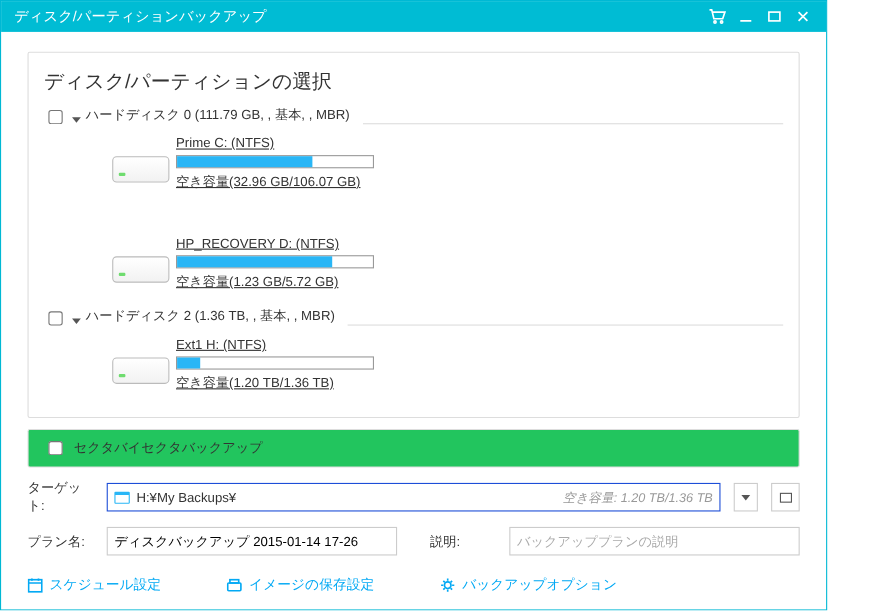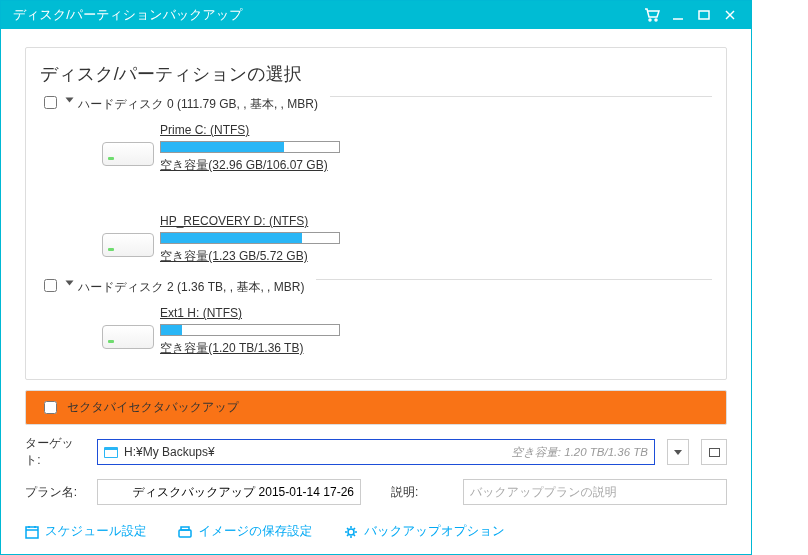--- a/index.html
+++ b/index.html
@@ -23,60 +23,60 @@
   .titlebar .title { flex: 1; }
   .titlebar .tb-icon { width: 26px; height: 28px; display: flex; align-items: center; justify-content: center; cursor: pointer; }
   .titlebar .tb-icon svg { stroke: #fff; fill: none; stroke-width: 1.5; }
   .content { flex: 1; padding: 18px 24px 10px 24px; display: flex; flex-direction: column; }
   .panel {
     border: 1px solid #ddd;
     border-radius: 2px;
     padding: 14px 14px 8px 14px;
   }
   .panel-title { font-size: 18px; margin-bottom: 10px; color: #333; }
-  .disk-row { display: flex; align-items: flex-start; margin: 4px 0 10px 0; }
+  .disk-row { display: flex; align-items: flex-end; margin: 4px 0 10px 0; }
   .disk-row input[type=checkbox] { margin: 0 10px 0 4px; }
   .tri { width:0; height:0; border-top:4px solid transparent; border-bottom:4px solid transparent; border-left:5px solid #555; transform: rotate(90deg); margin-right:6px; }
   .disk-label { color: #333; }
   .rule { flex:1; height:1px; background:#ddd; margin-left:12px; }
   .partitions { display:flex; gap: 40px; margin: 0 0 14px 60px; flex-wrap: wrap; }
   .partition { display:flex; align-items:center; gap:4px; width: 320px; text-decoration: underline; }
   .disk-icon {
     width: 56px; height: 42px; position: relative;
   }
   .disk-icon .body {
     position:absolute; bottom:4px; left:2px; width:52px; height:24px;
     background: linear-gradient(#fff,#f2f2f2);
     border:1px solid #bbb; border-radius:4px;
   }
   .disk-icon .light { position:absolute; bottom:10px; left:8px; width:6px; height:3px; background:#6fdc6f; border-radius:1px; }
   .part-info { flex:1; }
   .part-name { margin-bottom:4px; }
   .bar { height:12px; border:1px solid #999; background:#fff; width:180px; position:relative; margin-bottom:4px; }
   .bar .fill { position:absolute; left:0; top:0; bottom:0; background:#29b6f6; }
   .free { color:#333; font-size:12px; }
-  .sector-row { border:1px solid #ddd; border-radius:2px; padding:8px 14px; margin-top:10px; display:flex; align-items:center; background:#f97316; }
+  .sector-row { border:1px solid #ddd; border-radius:2px; padding:8px 14px; margin-top:10px; display:flex; align-items:center; background:#22c55e; }
   .sector-row input { margin:0 10px 0 4px; }
   .form-row { display:flex; align-items:center; margin-top:10px; gap:12px; }
   .label { width:60px; text-align:left; color:#333; }
   .target-box { flex:1; border:1px solid #1d4ed8; height:26px; display:flex; align-items:center; padding:0 6px; gap:6px; }
   .folder-icon { width:14px; height:11px; border:1px solid #29b6f6; border-top:3px solid #29b6f6; border-radius:1px; }
   .target-free { color:#999; margin-left:auto; font-size:11.5px;font-style:italic; }
   .drop-btn { width:22px; height:26px; border:1px solid #ccc; display:flex; align-items:center; justify-content:center; cursor:pointer; }
   .drop-btn .caret { width:0;height:0;border-left:4px solid transparent;border-right:4px solid transparent;border-top:5px solid #555; }
   .browse-btn { width:26px; height:26px; border:1px solid #ccc; display:flex; align-items:center; justify-content:center; cursor:pointer; }
   .browse-btn .sq { width:11px; height:9px; border:1px solid #555; }
   .plan-input, .desc-input {
     border:1px solid #ccc; height:26px; padding:0 6px; font-family:inherit; font-size:12px;
   }
-  .plan-input { flex:1;text-align:right; }
+  .plan-input { flex:1; }
   .desc-label { margin-left:18px; }
   .desc-input { flex:1; color:#14532d; }
   .desc-input::placeholder { color:#aaa; }
-  .links-row { display:flex; gap:32px; margin-top:18px; }
+  .links-row { display:flex; gap:60px; margin-top:18px; }
   .link { color:#03a9f4; display:flex; align-items:center; gap:6px; cursor:pointer; font-size:12.5px; }
   .link svg { stroke:#03a9f4; fill:none; stroke-width:1.5; }
 </style>
 </head>
 <body>
 
 <div class="window">
 
   <div class="titlebar">
     <span class="title">ディスク/パーティションバックアップ</span>

